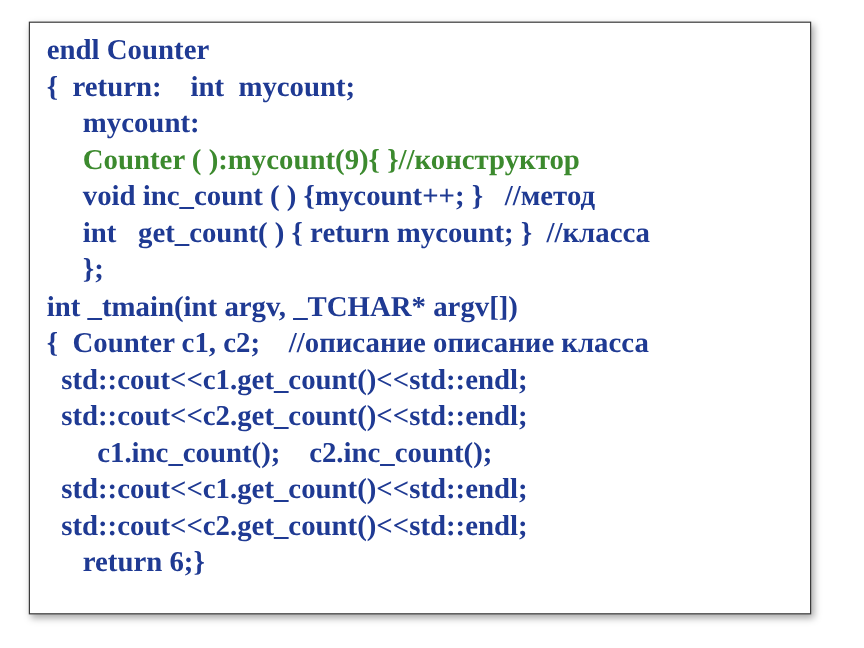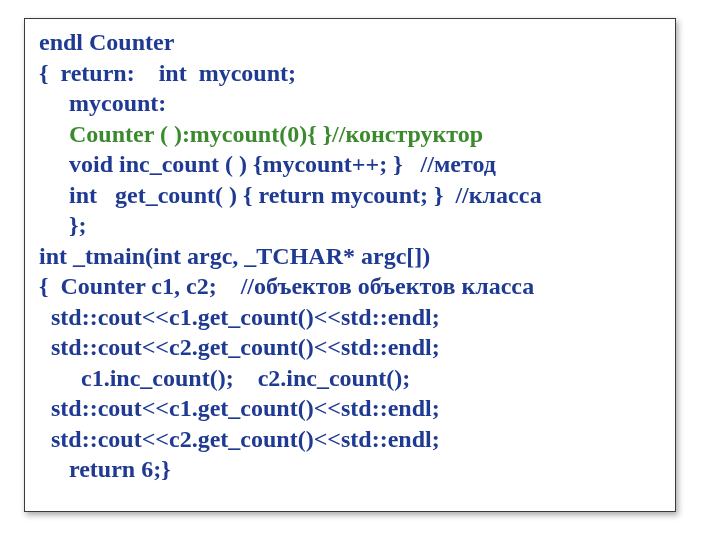--- a/index.html
+++ b/index.html
@@ -34,25 +34,25 @@
   }
   .green { color: #3c8a2e; }
 </style>
 </head>
 <body>
 
 <div class="slide">
   <div class="codebox"><span>endl Counter</span>
 <span>{  return:    int  mycount;</span>
 <span>     mycount:</span>
-<span>     </span><span class="green">Counter ( ):mycount(0){ }//конструктор</span>
+<span>     </span><span class="green">Counter ( ):mycount(9){ }//конструктор</span>
 <span>     void inc_count ( ) {mycount++; }   //метод</span>
 <span>     int   get_count( ) { return mycount; }  //класса</span>
 <span>     };</span>
-<span>int _tmain(int argc, _TCHAR* argc[])</span>
-<span>{  Counter c1, c2;    //объектов объектов класса</span>
+<span>int _tmain(int argv, _TCHAR* argv[])</span>
+<span>{  Counter c1, c2;    //описание описание класса</span>
 <span>  std::cout&lt;&lt;c1.get_count()&lt;&lt;std::endl;</span>
 <span>  std::cout&lt;&lt;c2.get_count()&lt;&lt;std::endl;</span>
 <span>       c1.inc_count();    c2.inc_count();</span>
 <span>  std::cout&lt;&lt;c1.get_count()&lt;&lt;std::endl;</span>
 <span>  std::cout&lt;&lt;c2.get_count()&lt;&lt;std::endl;</span>
 <span>     return 6;}</span></div>
 </div>
 
 </body></html>

